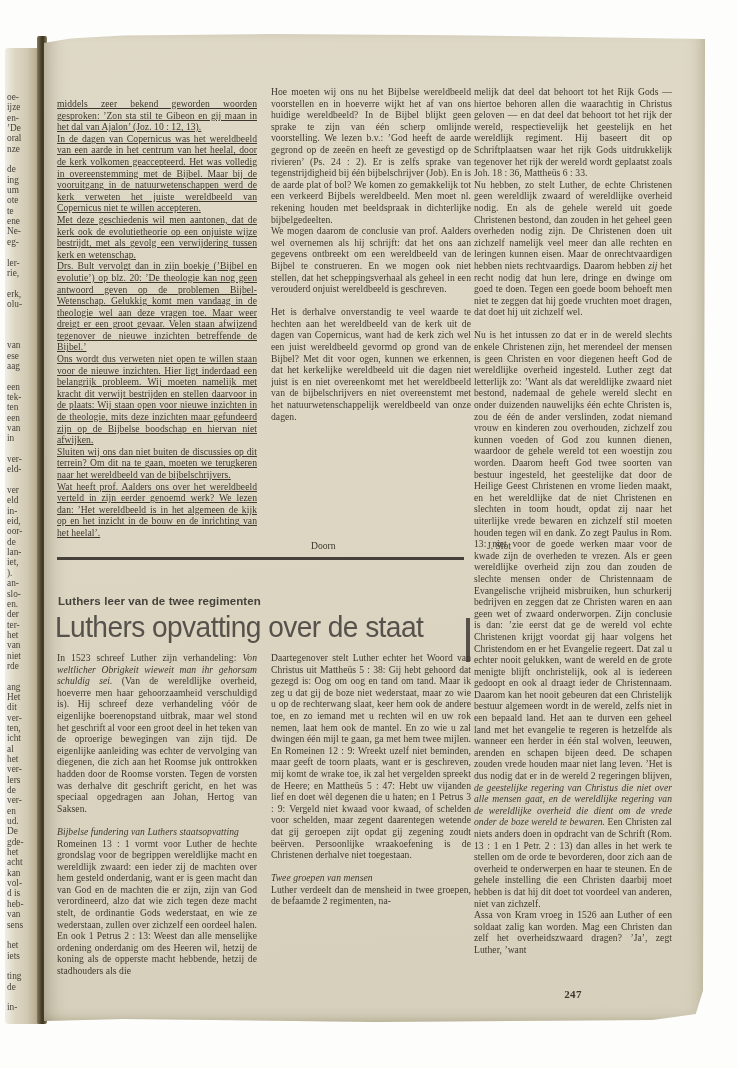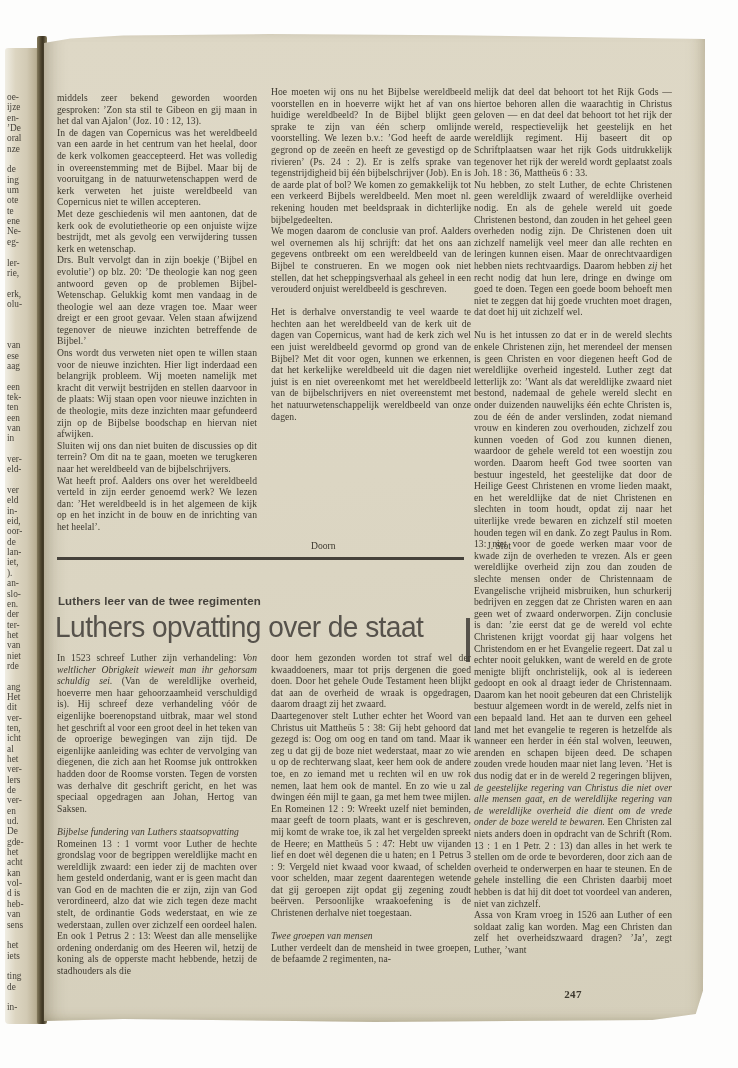--- a/index.html
+++ b/index.html
@@ -39,21 +39,21 @@
   }
   .col{
     position:absolute;
     font-size:9.6px;line-height:11.6px;color:#3c382e;
     text-align:justify;overflow:hidden;letter-spacing:0.05px;
   }
   .para{margin:0;}
   .para.gap{margin-top:11.6px;}
   .it{font-style:italic;}
   .subhead{font-style:italic;}
-  .col-a{left:13px;top:58px;width:200px;height:474px;}
+  .col-a{left:13px;top:64px;width:200px;height:474px;text-decoration:underline;}
   .col-b{left:227px;top:52px;width:200px;height:460px;}
   .col-c{left:430px;top:52px;width:198px;height:902px;}
   .byline{
     position:absolute;left:227px;top:506px;width:200px;
     display:flex;justify-content:space-between;
     font-size:9.6px;color:#3c382e;margin-left:40px;
   }
   .divider{
     position:absolute;left:13px;top:523px;width:407px;height:3px;
     background:#45413a;
@@ -216,21 +216,20 @@
     <div class="kicker">Luthers leer van de twee regimenten</div>
     <h1 class="headline">Luthers opvatting over de staat</h1>
     <div class="headline-bar"></div>
 
     <div class="col col-d">
         <p class="para"><span>In 1523 schreef Luther zijn verhandeling: </span><span class="it">Von weltlicher Obrigkeit wieweit man ihr gehorsam schuldig sei.</span><span> (Van de wereldlijke overheid, hoeverre men haar gehoorzaamheid verschuldigd is). Hij schreef deze verhandeling vóór de eigenlijke boerenopstand uitbrak, maar wel stond het geschrift al voor een groot deel in het teken van de oproerige bewegingen van zijn tijd. De eigenlijke aanleiding was echter de vervolging van diegenen, die zich aan het Roomse juk onttrokken hadden door de Roomse vorsten. Tegen de vorsten was derhalve dit geschrift gericht, en het was speciaal opgedragen aan Johan, Hertog van Saksen.</span></p>
         <p class="para gap subhead"><span>Bijbelse fundering van Luthers staatsopvatting</span></p>
         <p class="para"><span>Romeinen 13 : 1 vormt voor Luther de hechte grondslag voor de begrippen wereldlijke macht en wereldlijk zwaard: een ieder zij de machten over hem gesteld onderdanig, want er is geen macht dan van God en de machten die er zijn, zijn van God verordineerd, alzo dat wie zich tegen deze macht stelt, de ordinantie Gods wederstaat, en wie ze wederstaan, zullen over zichzelf een oordeel halen. En ook 1 Petrus 2 : 13: Weest dan alle menselijke ordening onderdanig om des Heeren wil, hetzij de koning als de opperste macht hebbende, hetzij de stadhouders als die</span></p>
       </div>
     <div class="col col-e">
-        <p class="para"><span>door hem gezonden worden tot straf wel der kwaaddoeners, maar tot prijs dergenen die goed doen. Door het gehele Oude Testament heen blijkt dat aan de overheid de wraak is opgedragen, daarom draagt zij het zwaard.</span></p>
         <p class="para"><span>Daartegenover stelt Luther echter het Woord van Christus uit Mattheüs 5 : 38: Gij hebt gehoord dat gezegd is: Oog om oog en tand om tand. Maar ik zeg u dat gij de boze niet wederstaat, maar zo wie u op de rechterwang slaat, keer hem ook de andere toe, en zo iemand met u rechten wil en uw rok nemen, laat hem ook de mantel. En zo wie u zal dwingen één mijl te gaan, ga met hem twee mijlen. En Romeinen 12 : 9: Wreekt uzelf niet beminden, maar geeft de toorn plaats, want er is geschreven, mij komt de wrake toe, ik zal het vergelden spreekt de Heere; en Mattheüs 5 : 47: Hebt uw vijanden lief en doet wèl degenen die u haten; en 1 Petrus 3 : 9: Vergeld niet kwaad voor kwaad, of schelden voor schelden, maar zegent daarentegen wetende dat gij geroepen zijt opdat gij zegening zoudt beërven. Persoonlijke wraakoefening is de Christenen derhalve niet toegestaan.</span></p>
         <p class="para gap subhead"><span>Twee groepen van mensen</span></p>
         <p class="para"><span>Luther verdeelt dan de mensheid in twee groepen, de befaamde 2 regimenten, na-</span></p>
       </div>
 
     <div class="page-number">247</div>
 
   </div>
 </div>
 

